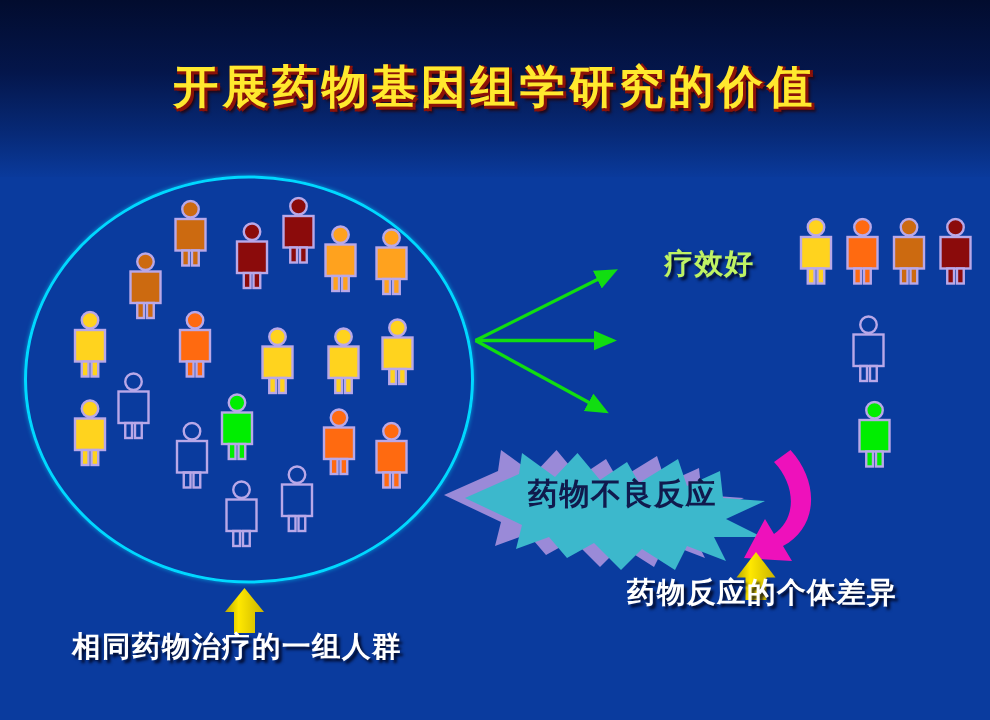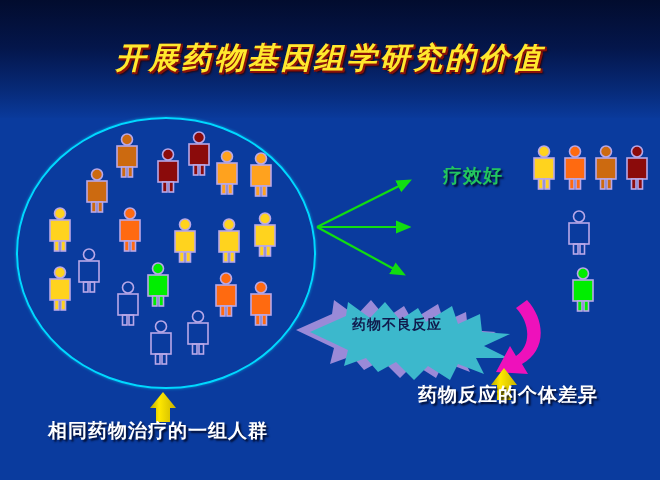--- a/index.html
+++ b/index.html
@@ -39,21 +39,20 @@
     font-size: 30px;
     font-weight: bold;
     letter-spacing: 3px;
     color: #ffe92e;
     text-shadow:
       2px 2px 0 #8b1208,
       2px 0 0 #8b1208,
       0 2px 0 #8b1208,
       3px 3px 2px rgba(40,0,0,.8);
     white-space: nowrap;
-    font-style: italic;
   }
 
   
   #ellipse {
     position: absolute;
     left: 16px; top: 117px;
     width: 300px; height: 272px;
     border: 2px solid #00d8ff;
     border-radius: 50%;
     box-sizing: border-box;
@@ -65,21 +64,21 @@
     position: absolute;
   }
   .person svg { display: block; }
 
   
   .rlabel {
     position: absolute;
     font-family: "Liberation Serif", serif;
     font-size: 19px;
     font-weight: bold;
-    color: #22c55e;
+    color: #bef264;
     white-space: nowrap;
     text-shadow: 2px 2px 2px rgba(0,0,20,.85);
     letter-spacing: 1px;
   }
   #label-group-caption {
     position: absolute;
     left: 48px; top: 418px;
     font-family: "Liberation Serif", serif;
     font-size: 19px;
     font-weight: bold;
@@ -96,21 +95,21 @@
     font-weight: bold;
     color: #ffffff;
     white-space: nowrap;
     text-shadow: 2px 2px 2px rgba(0,0,20,.85);
     letter-spacing: 1px;
   }
   #burst-text {
     position: absolute;
     left: 352px; top: 316px;
     font-family: "Liberation Serif", serif;
-    font-size: 14px;
+    font-size: 20px;
     font-weight: bold;
     color: #101a4d;
     white-space: nowrap;
     letter-spacing: 1px;
   }
 
   
   .overlay {
     position: absolute;
     left: 0; top: 0;

